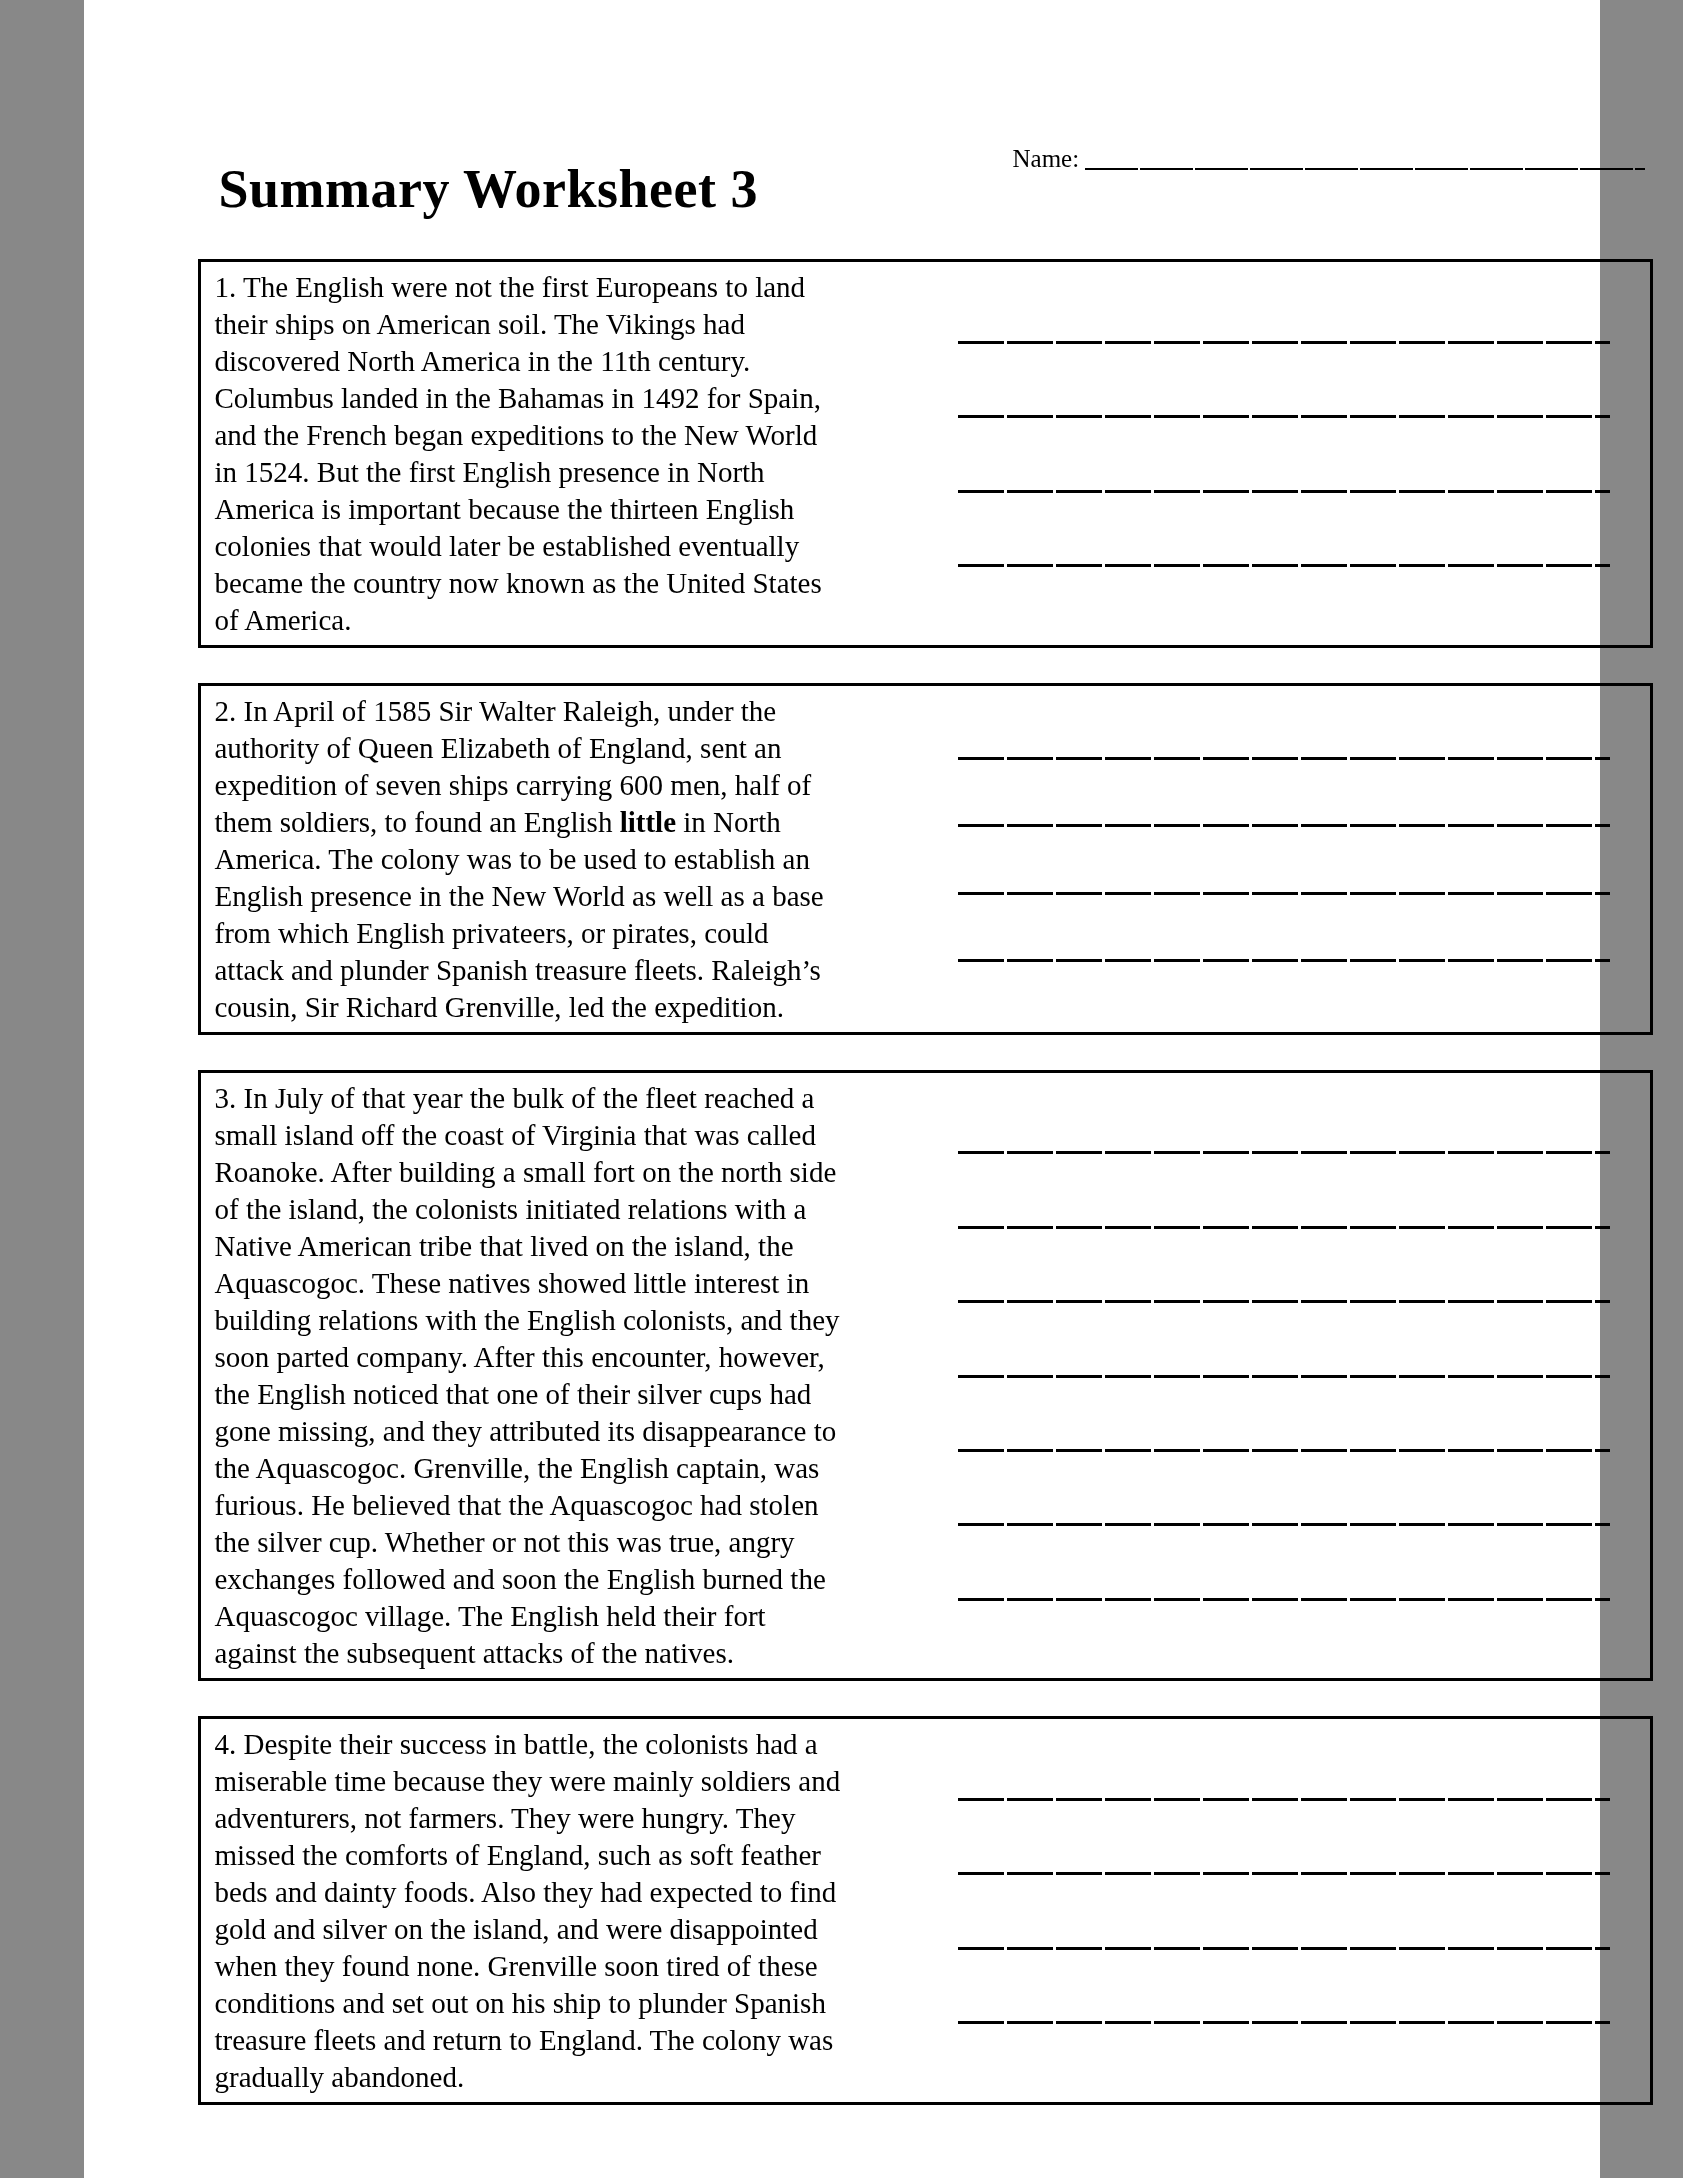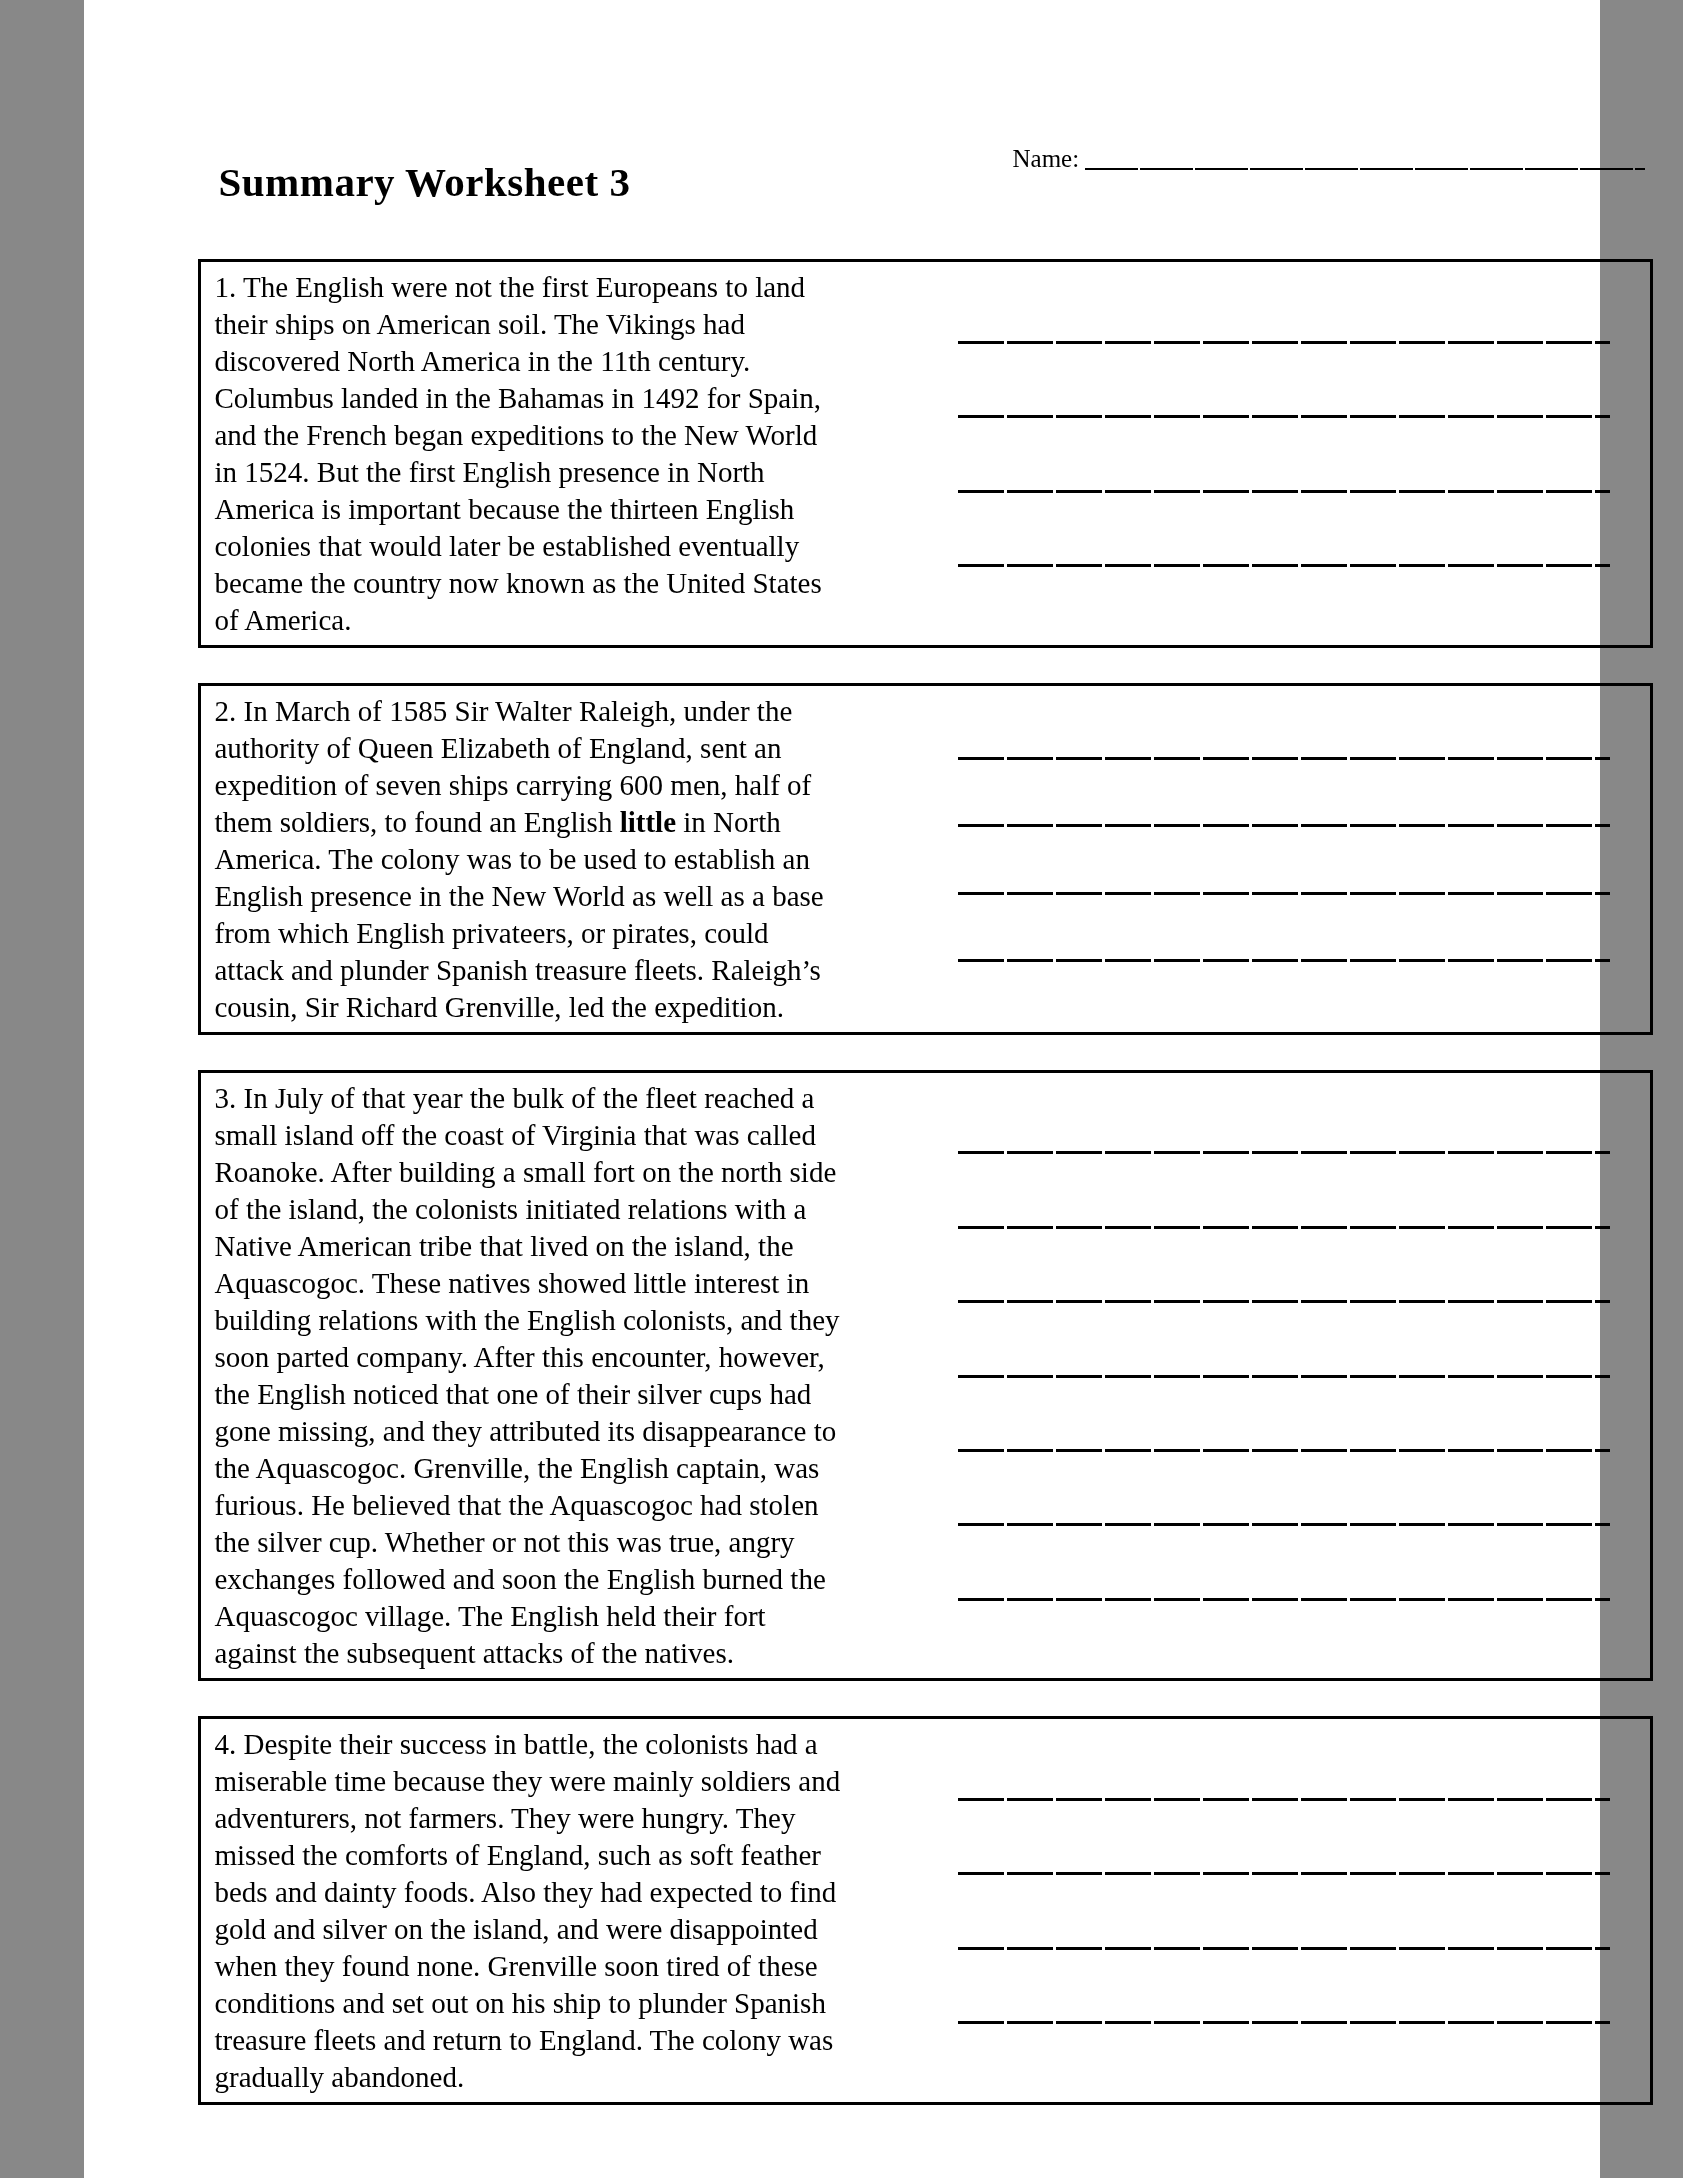--- a/index.html
+++ b/index.html
@@ -28,21 +28,21 @@
     width: 560px;
     height: 2px;
     margin-left: 6px;
     transform: translateY(3px);
     background: repeating-linear-gradient(90deg, #000 0 53px, transparent 53px 55px);
   }
   .doc-title {
     position: absolute;
     top: 158px;
     left: 135px;
-    font-size: 41px;
+    font-size: 54px;
     font-weight: bold;
     letter-spacing: 0.5px;
   }
   .directions {
     position: absolute;
     top: 216px;
     left: 114px;
     width: 1455px;
     font-size: 30px;
   }
@@ -110,21 +110,21 @@
 of America.</span></div>
       <div class="summary-lines">
           <div class="blank-line"></div>
           <div class="blank-line"></div>
           <div class="blank-line"></div>
           <div class="blank-line"></div>
         </div>
     </div>
 
     <div class="passage-box">
-      <div class="passage-text"><span>2. In March of 1585 Sir Walter Raleigh, under the
+      <div class="passage-text"><span>2. In April of 1585 Sir Walter Raleigh, under the
 authority of Queen Elizabeth of England, sent an
 expedition of seven ships carrying 600 men, half of
 them soldiers, to found an English </span><b>little</b><span> in North
 America. The colony was to be used to establish an
 English presence in the New World as well as a base
 from which English privateers, or pirates, could
 attack and plunder Spanish treasure fleets. Raleigh’s
 cousin, Sir Richard Grenville, led the expedition.</span></div>
       <div class="summary-lines">
           <div class="blank-line"></div>

